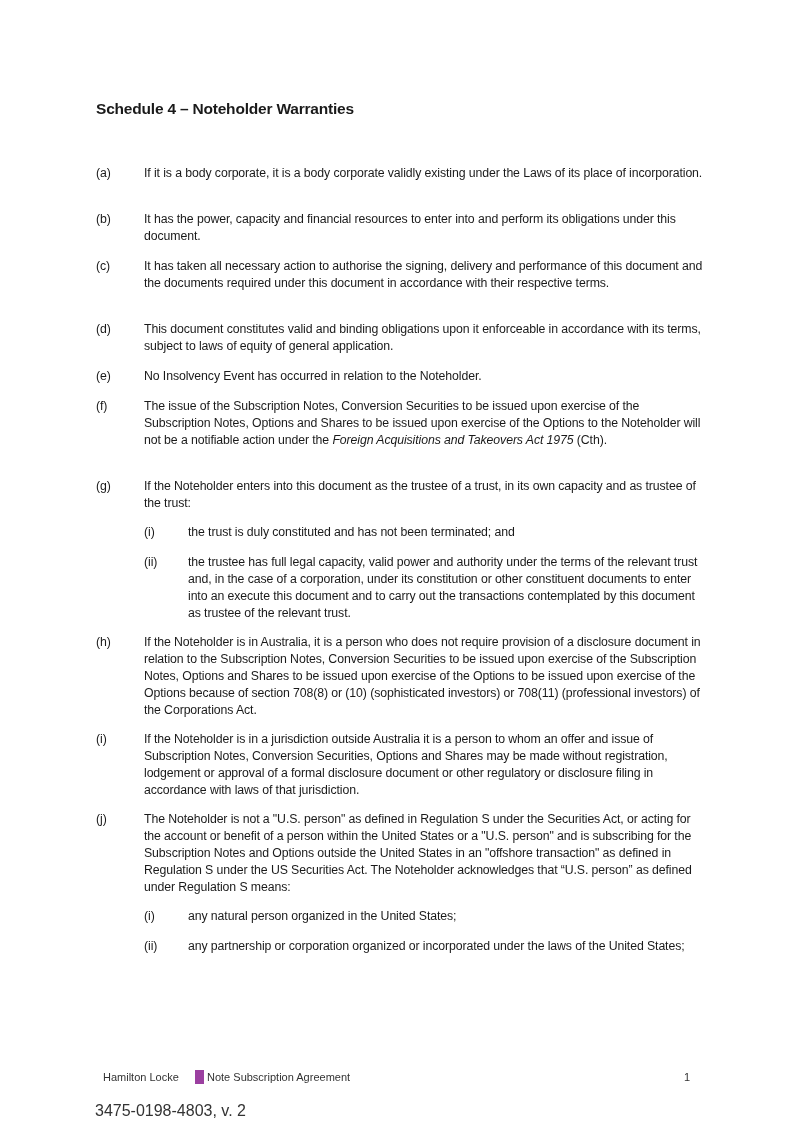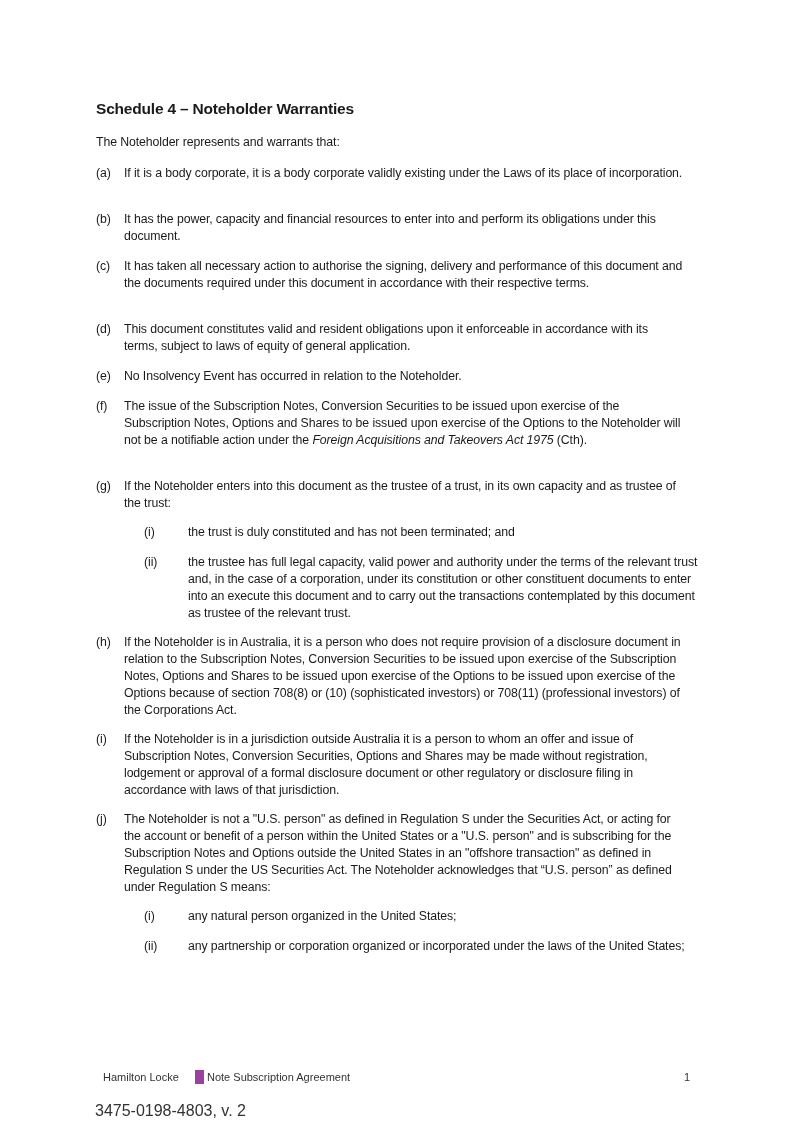--- a/index.html
+++ b/index.html
@@ -4,52 +4,51 @@
 <style>
   html, body { margin: 0; padding: 0; background: #ffffff; }
   body { width: 800px; height: 1131px; position: relative; overflow: hidden;
          font-family: "Liberation Sans", sans-serif; color: #1a1a1a; }
   .page { position: absolute; left: 0; top: 4px; width: 800px; height: 1131px; }
   .title { position: absolute; left: 96px; top: 96px; font-size: 15.5px; font-weight: bold; letter-spacing: -0.2px; }
   .intro { position: absolute; left: 96px; top: 130px; font-size: 12.3px; }
   .body-text { font-size: 12.3px; line-height: 17px; letter-spacing: -0.1px; }
   .item { position: absolute; left: 96px; width: 610px; }
   .item .lbl { position: absolute; left: 0; top: 0; }
-  .item .txt { margin-left: 28px; width: 560px; }
+  .item .txt { margin-left: 48px; width: 560px; }
   .sub { position: absolute; left: 144px; width: 562px; }
   .sub .lbl { position: absolute; left: 0; top: 0; }
   .sub .txt { margin-left: 44px; width: 514px; }
   .footer { position: absolute; font-size: 11px; color: #333; }
   .marker { position: absolute; left: 195px; top: 1066px; width: 9px; height: 14px; }
 </style>
 </head>
 <body>
 
 <div class="page">
   <div class="title">Schedule 4 – Noteholder Warranties</div>
-  <div class="intro body-text">The Noteholder represents and warrants that:</div>
 
   <div class="item body-text" style="top:161px">
     <span class="lbl">(a)</span>
     <div class="txt">If it is a body corporate, it is a body corporate validly existing under the Laws of its place of incorporation.</div>
   </div>
 
   <div class="item body-text" style="top:207px">
     <span class="lbl">(b)</span>
     <div class="txt">It has the power, capacity and financial resources to enter into and perform its obligations under this document.</div>
   </div>
 
   <div class="item body-text" style="top:254px">
     <span class="lbl">(c)</span>
     <div class="txt">It has taken all necessary action to authorise the signing, delivery and performance of this document and the documents required under this document in accordance with their respective terms.</div>
   </div>
 
   <div class="item body-text" style="top:317px">
     <span class="lbl">(d)</span>
-    <div class="txt">This document constitutes valid and resident obligations upon it enforceable in accordance with its terms, subject to laws of equity of general application.</div>
+    <div class="txt">This document constitutes valid and binding obligations upon it enforceable in accordance with its terms, subject to laws of equity of general application.</div>
   </div>
 
   <div class="item body-text" style="top:364px">
     <span class="lbl">(e)</span>
     <div class="txt">No Insolvency Event has occurred in relation to the Noteholder.</div>
   </div>
 
   <div class="item body-text" style="top:394px">
     <span class="lbl">(f)</span>
     <div class="txt"><span>The issue of the Subscription Notes, Conversion Securities to be issued upon exercise of the Subscription Notes, Options and Shares to be issued upon exercise of the Options to the Noteholder will not be a notifiable action under the </span><i>Foreign Acquisitions and Takeovers Act 1975</i><span> (Cth).</span></div>

